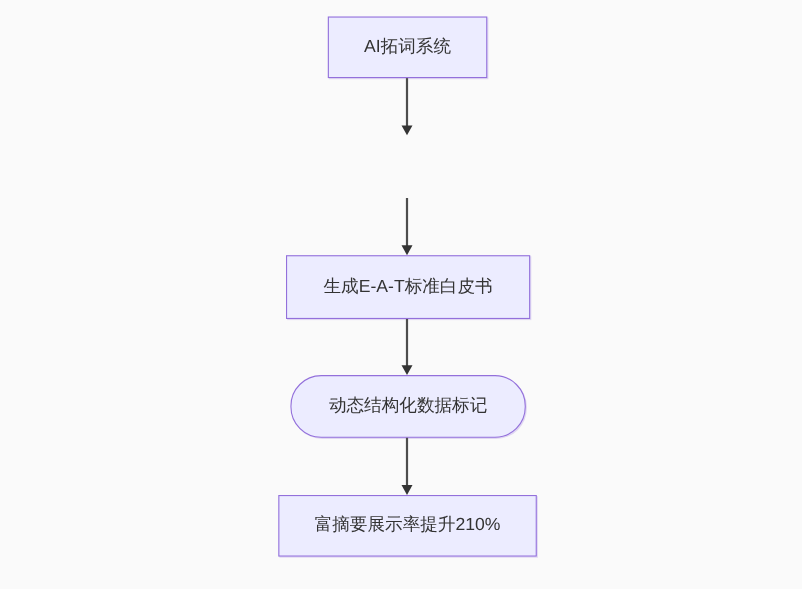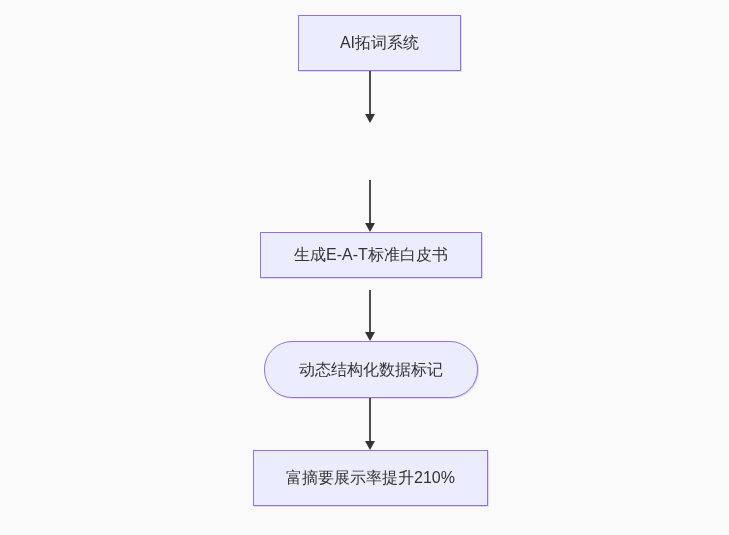--- a/index.html
+++ b/index.html
@@ -30,23 +30,23 @@
     box-shadow: 1px 1px 0 rgba(147,112,219,0.25);
   }
   .flow-node .node-label {
     color: #333333;
     font-size: 16px;
     line-height: 1.2;
     white-space: nowrap;
     text-align: center;
   }
   
-  .n1 { left: 298px; top: 15px;  width: 163px; height: 56px; }
+  .n1 { left: 298px; top: 15px;  width: 145px; height: 56px; }
   .n2 { left: 272px; top: 123px; width: 197px; height: 57px; }
-  .n3 { left: 260px; top: 232px; width: 222px; height: 46px; }
+  .n3 { left: 260px; top: 232px; width: 222px; height: 58px; }
   .n4 { left: 264px; top: 341px; width: 214px; height: 57px; border-radius: 28px; }
   .n5 { left: 253px; top: 450px; width: 235px; height: 56px; align-items: center; }
 
   .edge {
     position: absolute;
     left: 0;
     top: 0;
     width: 0;
     height: 0;
   }

